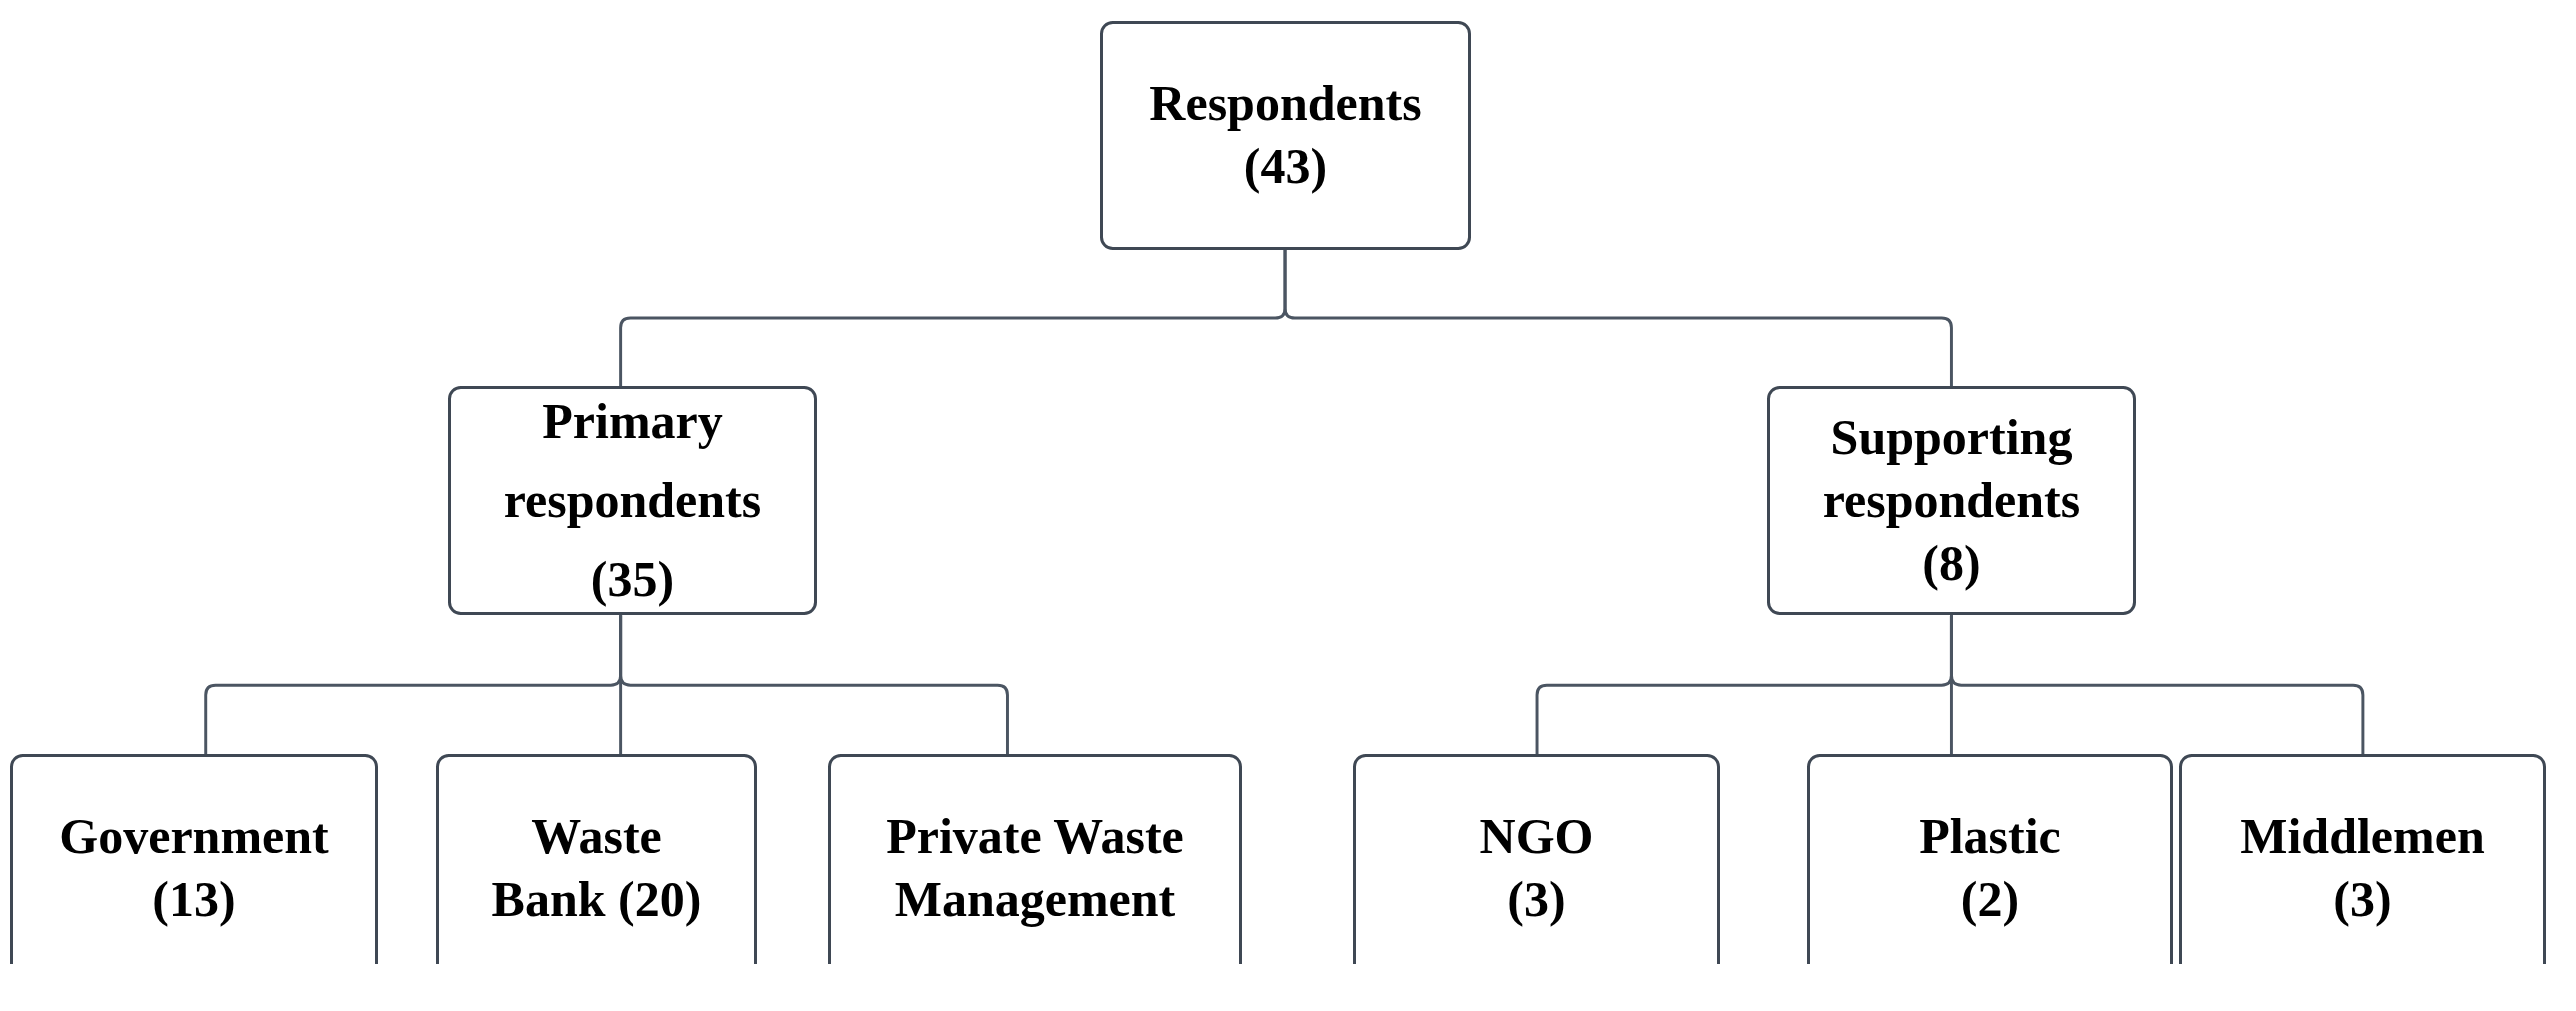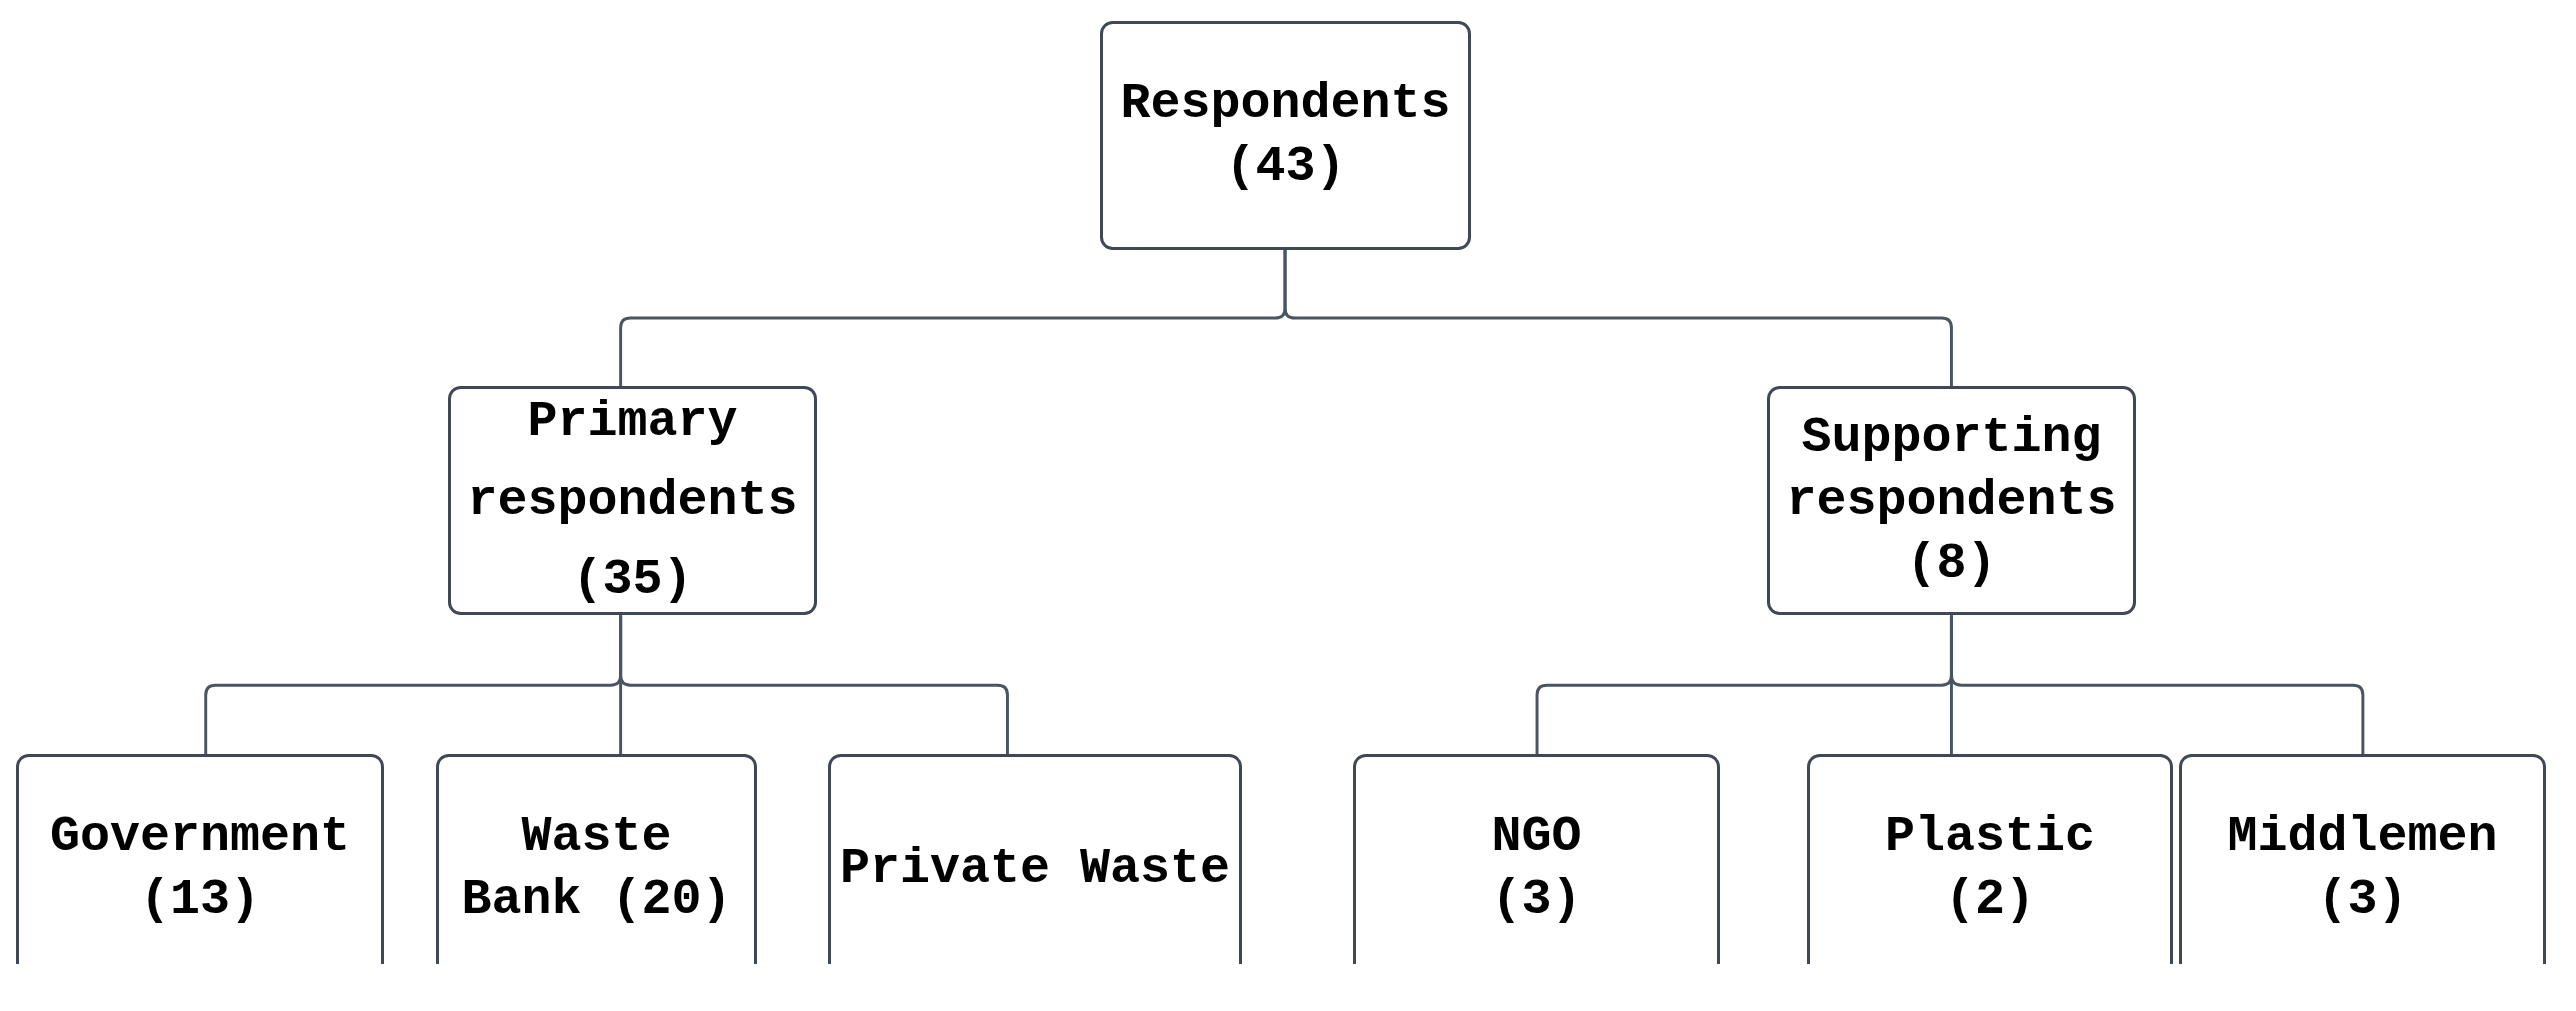--- a/index.html
+++ b/index.html
@@ -7,21 +7,21 @@
     --border:#3f4854;
     --connector:#4b5562;
     --text:#000000;
   }
   html,body{margin:0;padding:0;background:var(--background);}
   .canvas{
     position:relative;
     width:2576px;height:964px;
     background:var(--background);
     overflow:hidden;
-    font-family:Liberation Mono, monospace;
+    font-family:Liberation Serif, serif;
   }
   .edges{position:absolute;left:0;top:0;width:2576px;height:1012px;}
   .edges path{fill:none;stroke:var(--connector);stroke-width:3px;}
   .node{
     position:absolute;
     box-sizing:border-box;
     background:var(--background);
     border:3px solid var(--border);
     border-radius:12.8px;
     display:flex;
@@ -33,21 +33,21 @@
     font-size:50px;
     line-height:63px;
     color:var(--text);
     padding:0 7.9px;
   }
   .node span{display:block;white-space:nowrap;}
   
   #n-respondents      {left:1100px; top:20.7px;  width:371px; height:229px;}
   #n-primary          {left:448px;  top:386px; width:369px; height:229px;gap:16px;}
   #n-supporting       {left:1767px; top:386px; width:369px; height:229px;}
-  #n-government       {left:16px;   top:754px; width:368px; height:228px;}
+  #n-government       {left:10px;   top:754px; width:368px; height:228px;}
   #n-waste-bank       {left:436px;  top:754px; width:321px; height:228px;}
   #n-private-wmc      {left:800px;  top:754px; width:414px; height:228px;margin-left:28px;}
   #n-ngo              {left:1353px; top:754px; width:367px; height:228px;}
   #n-plastic-recycler {left:1807px; top:754px; width:366px; height:228px;}
   #n-middlemen        {left:2179px; top:754px; width:367px; height:228px;}
 </style>
 </head>
 <body>
 
 <div class="canvas">
@@ -85,20 +85,21 @@
     <span>(13)</span>
   </div>
 
   <div class="node" id="n-waste-bank">
     <span>Waste</span>
     <span>Bank (20)</span>
   </div>
 
   <div class="node" id="n-private-wmc">
     <span>Private Waste</span>
+    <span>Management</span>
   </div>
 
   <div class="node" id="n-ngo">
     <span>NGO</span>
     <span>(3)</span>
   </div>
 
   <div class="node" id="n-plastic-recycler">
     <span>Plastic</span>
     <span>(2)</span>

